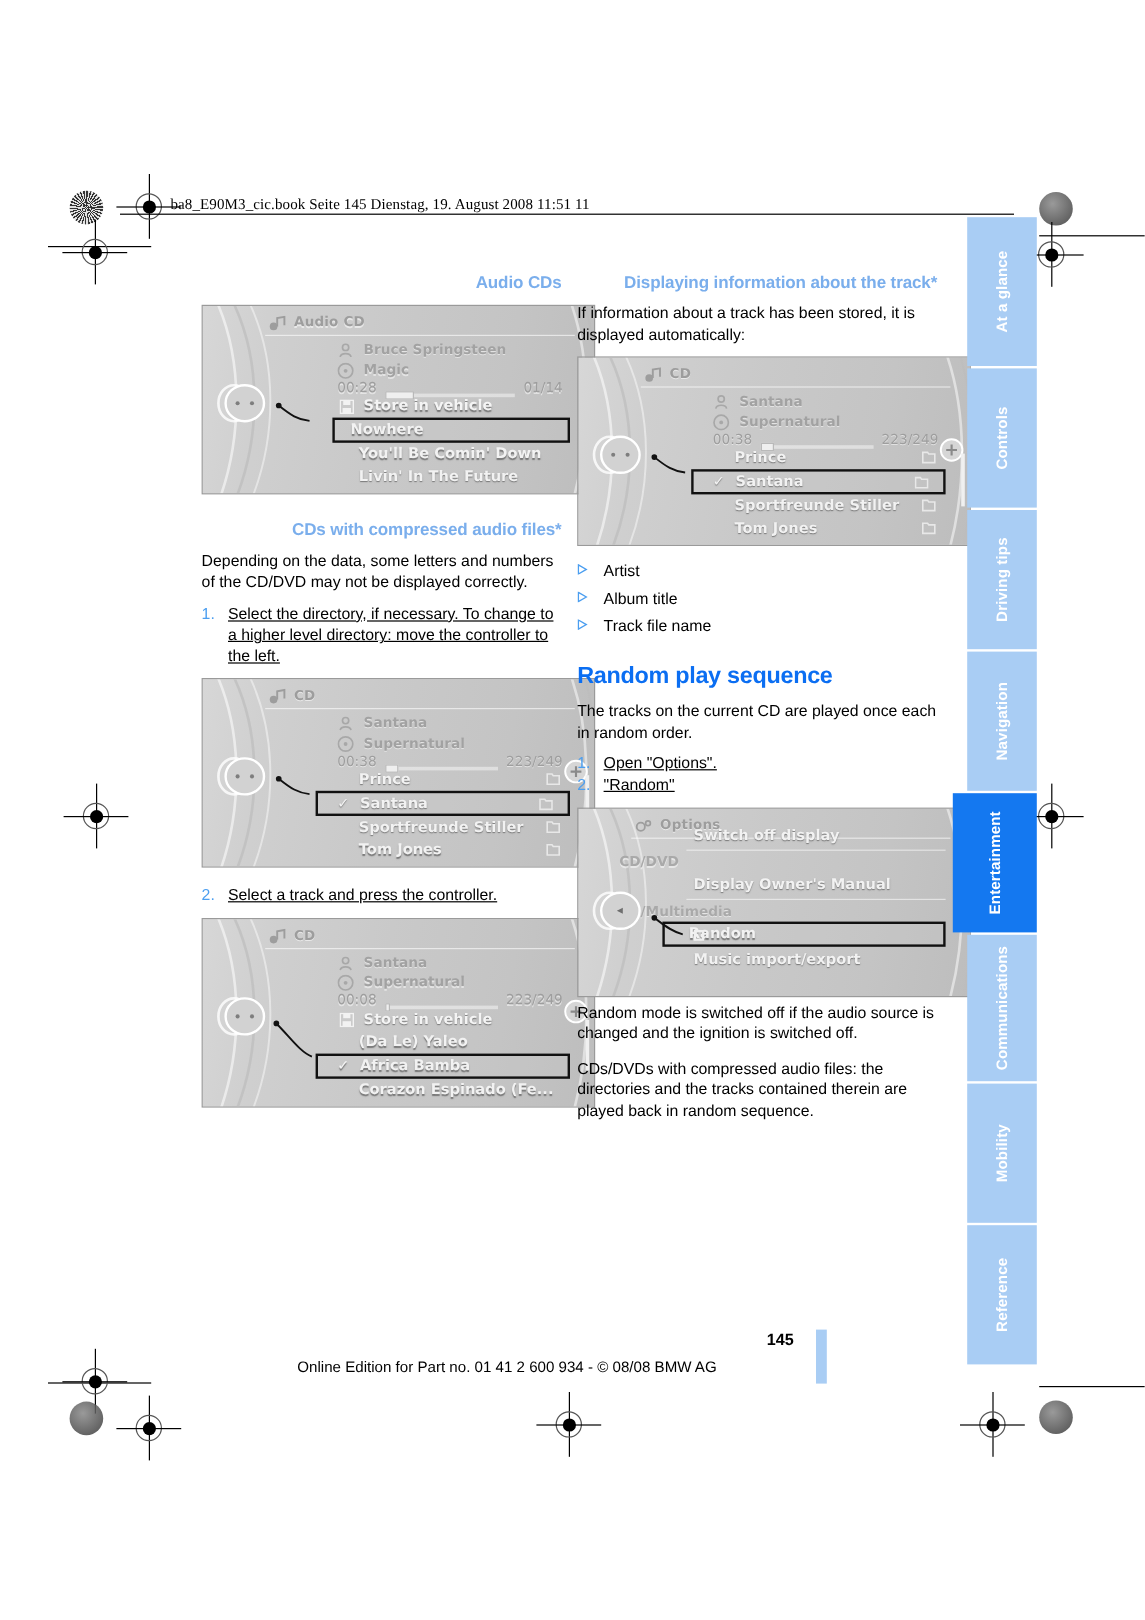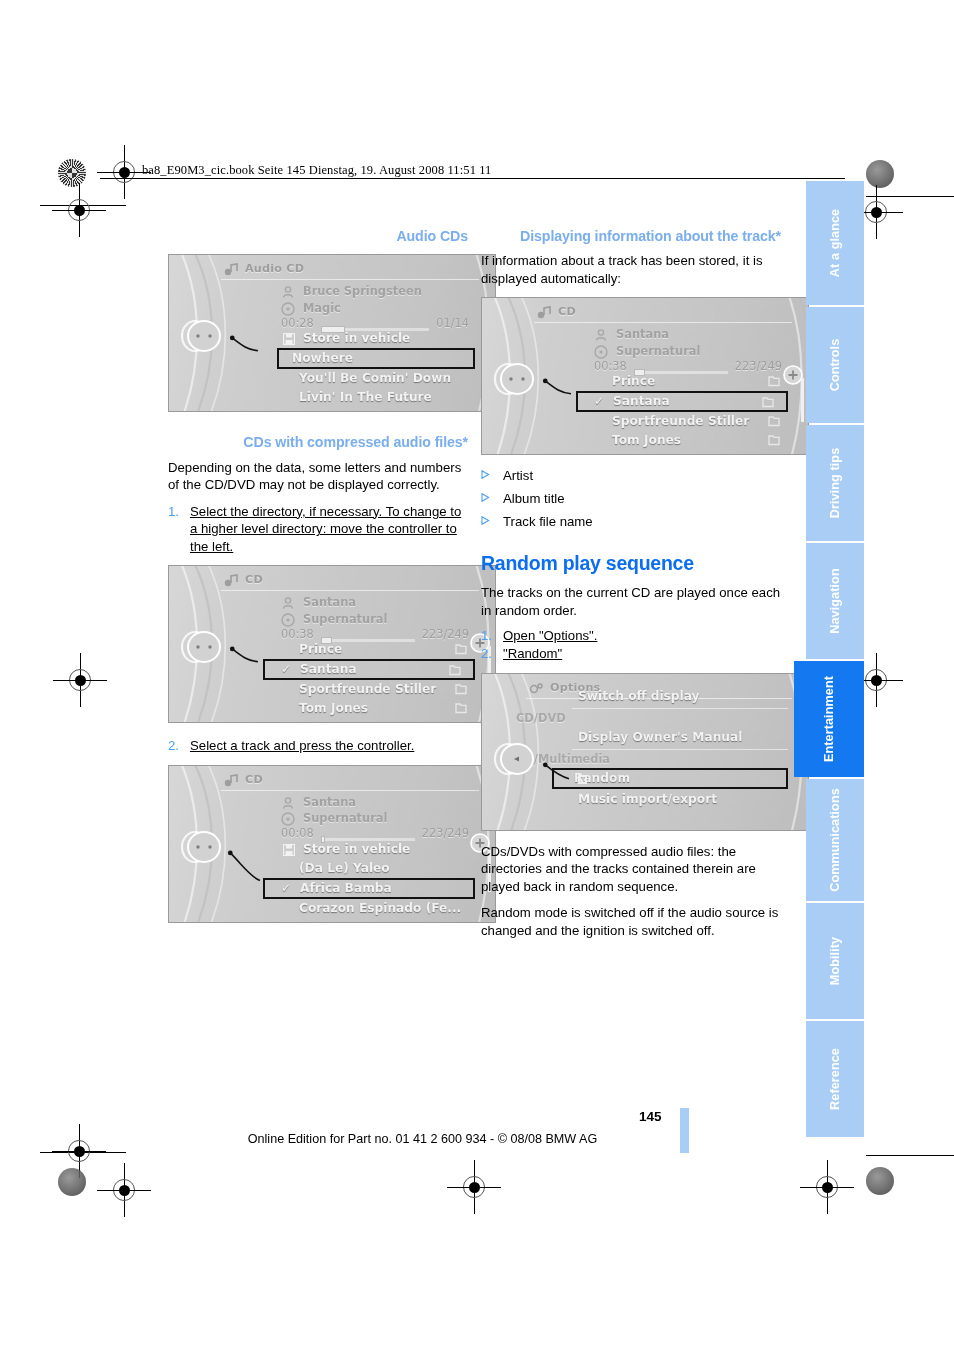--- a/index.html
+++ b/index.html
@@ -697,22 +697,22 @@
       <ellipse cx="18" cy="23" rx="13" ry="15" fill="none" stroke="#ffffff" stroke-width="2.2" opacity=".8"></ellipse>
       <ellipse cx="27" cy="23" rx="16" ry="15" fill="#d2d2d2" stroke="#ffffff" stroke-width="2"></ellipse>
       <path d="M24 23 L29 20.5 L29 25.5 Z" fill="#6f6f6f"></path>
     </svg>
     <svg class="leader" viewBox="0 0 294 158">
       <path d="M46 92 C 56 100, 62 104, 70 106" stroke="#111" stroke-width="1.6" fill="none"></path>
       <circle cx="46" cy="92" r="2.4" fill="#111"></circle>
     </svg>
   </div>
 
+  <p class="body">Random mode is switched off if the audio source is changed and the ignition is switched off.</p>
   <p class="body" style="margin-top:12px;">CDs/DVDs with compressed audio files: the directories and the tracks contained therein are played back in random sequence.</p>
-  <p class="body">Random mode is switched off if the audio source is changed and the ignition is switched off.</p>
 
 </div>
 
 <div class="tabs">
   <div class="tab" style="height:124px;">
     <span>At a glance</span>
   </div>
   <div class="tab" style="height:116px;">
     <span>Controls</span>
   </div>

